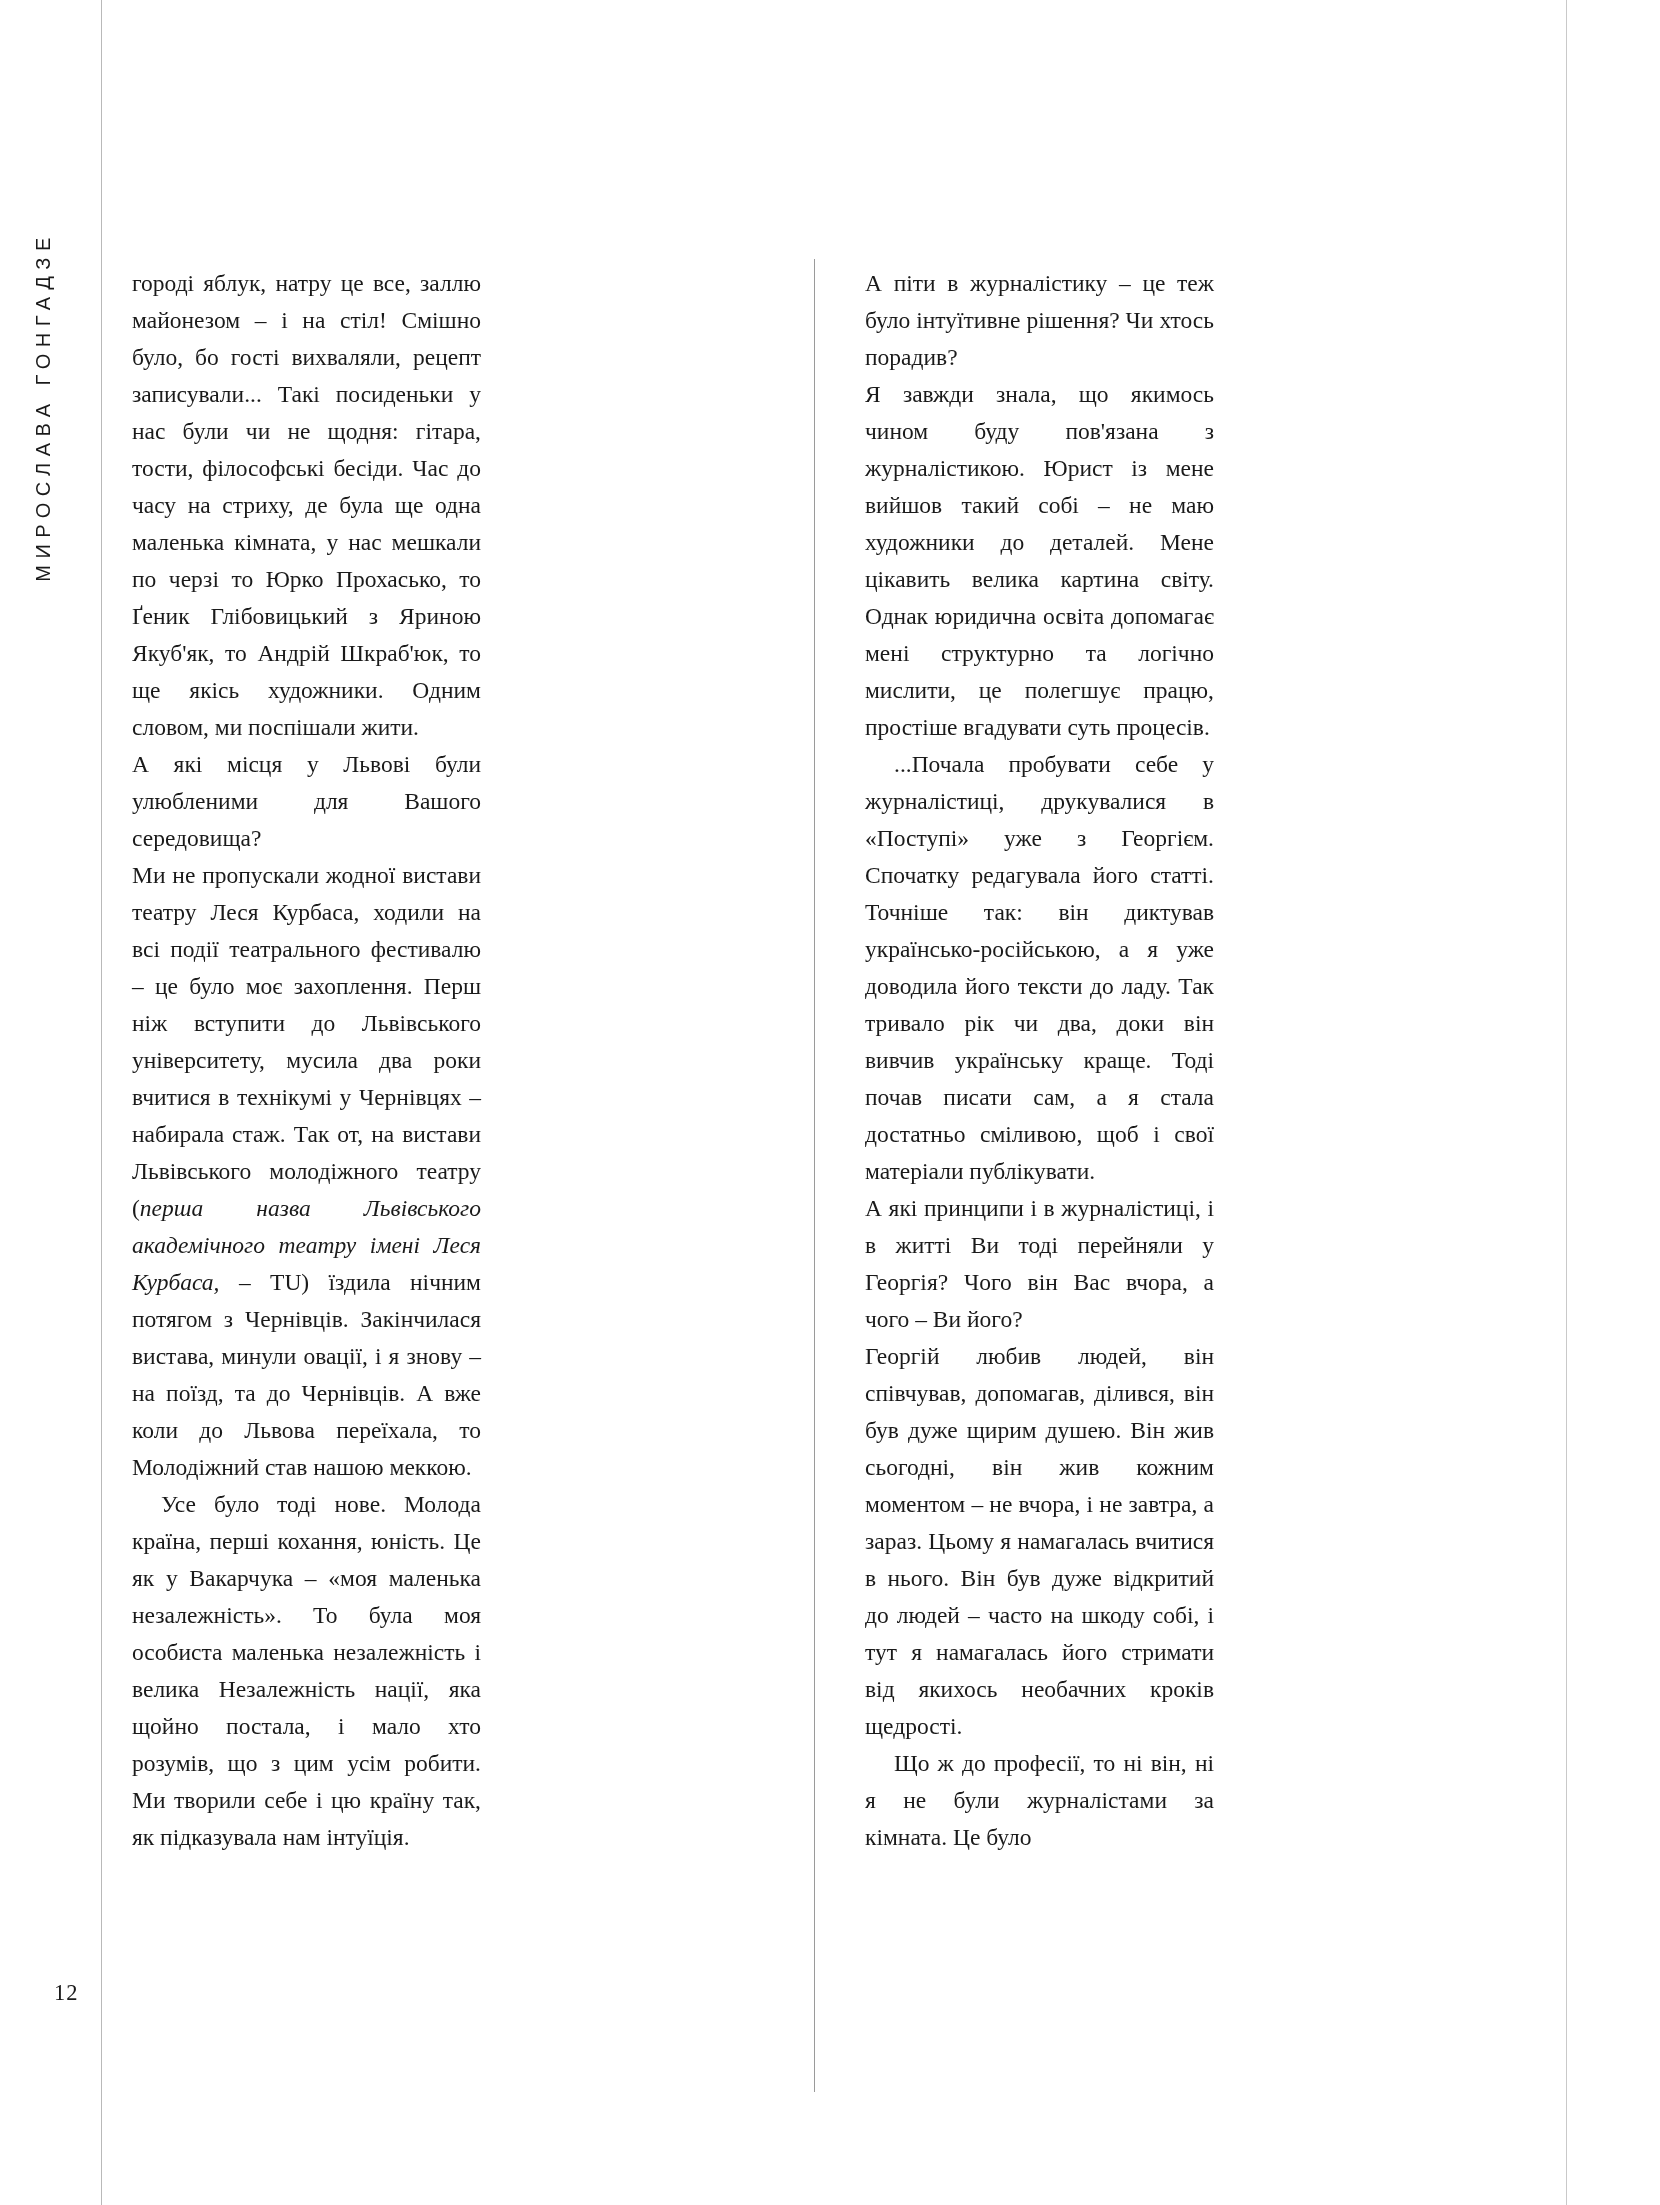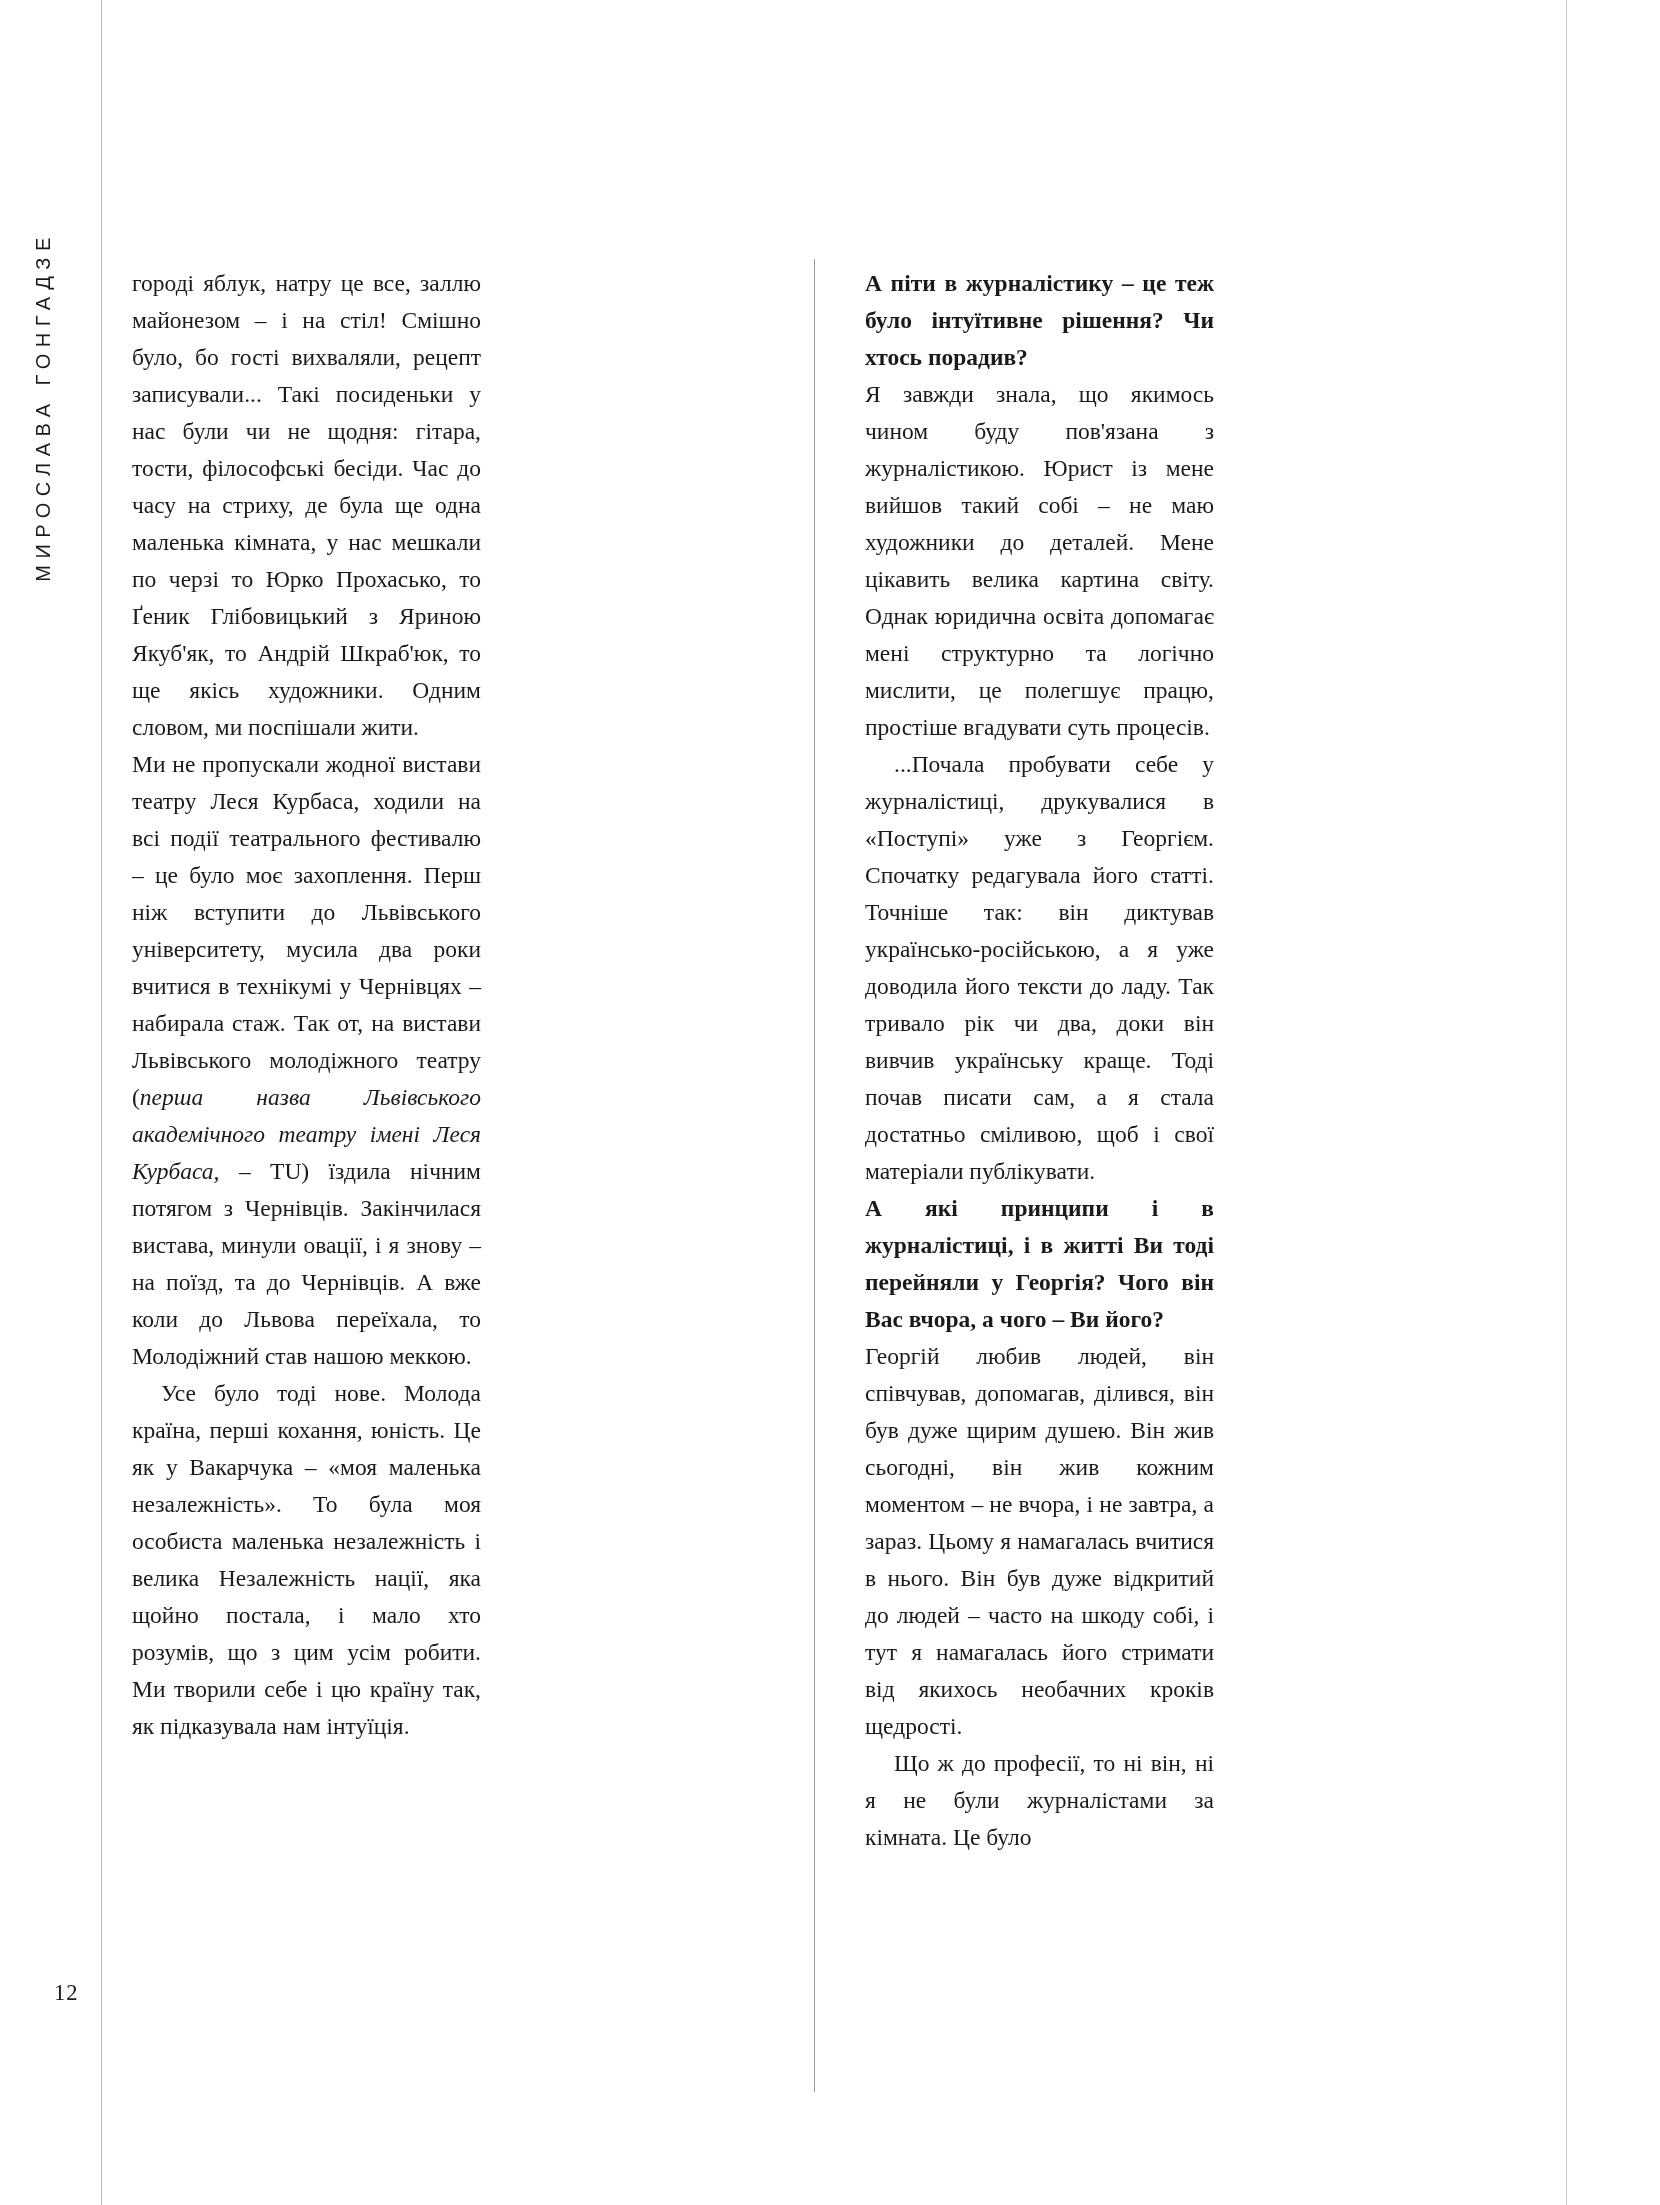--- a/index.html
+++ b/index.html
@@ -95,21 +95,21 @@
   .col-left  { left: 132px; }
   .col-right { left: 865px; }
 
   .col p {
     margin: 0;
   }
   .para-indent {
     text-indent: 29px;
   }
   .q-head {
-    font-weight: 700;
+    font-weight: 400;
     margin: 0;
   }
   .gap-before {
     margin-top: 33px;
   }
   .ital {
     font-style: italic;
   }
 </style>
 </head>
@@ -123,20 +123,21 @@
 
   <div class="running-head">
     <div class="running-head-text">МИРОСЛАВА ГОНГАДЗЕ</div>
   </div>
 
   <div class="folio">12</div>
 
   <div class="col col-left">
     <p>городі яблук, натру це все, заллю майонезом – і на стіл! Смішно було, бо гості вихваляли, рецепт записували... Такі посиденьки у нас були чи не щодня: гітара, тости, філософські бесіди. Час до часу на стриху, де була ще одна маленька кімната, у нас мешкали по черзі то Юрко Прохасько, то Ґеник Глібовицький з Яриною Якуб'як, то Андрій Шкраб'юк, то ще якісь художники. Одним словом, ми поспішали жити.</p>
 
+    <p class="q-head gap-before">А які місця у Львові були улюбленими для Вашого середовища?</p>
 
     <p><span>Ми не пропускали жодної вистави театру Леся Курбаса, ходили на всі події театрального фестивалю – це було моє захоплення. Перш ніж вступити до Львівського університету, мусила два роки вчитися в технікумі у Чернівцях – набирала стаж. Так от, на вистави Львівського молодіжного театру (</span><span class="ital">перша назва Львівського академічного театру імені Леся Курбаса,</span><span> – TU) їздила нічним потягом з Чернівців. Закінчилася вистава, минули овації, і я знову – на поїзд, та до Чернівців. А вже коли до Львова переїхала, то Молодіжний став нашою меккою.</span></p>
 
     <p class="para-indent">Усе було тоді нове. Молода країна, перші кохання, юність. Це як у Вакарчука – «моя маленька незалежність». То була моя особиста маленька незалежність і велика Незалежність нації, яка щойно постала, і мало хто розумів, що з цим усім робити. Ми творили себе і цю країну так, як підказувала нам інтуїція.</p>
   </div>
 
   <div class="col col-right">
     <p class="q-head">А піти в журналістику – це теж було інтуїтивне рішення? Чи хтось порадив?</p>
 
     <p>Я завжди знала, що якимось чином буду пов'язана з журналістикою. Юрист із мене вийшов такий собі – не маю художники до деталей. Мене цікавить велика картина світу. Однак юридична освіта допомагає мені структурно та логічно мислити, це полегшує працю, простіше вгадувати суть процесів.</p>

